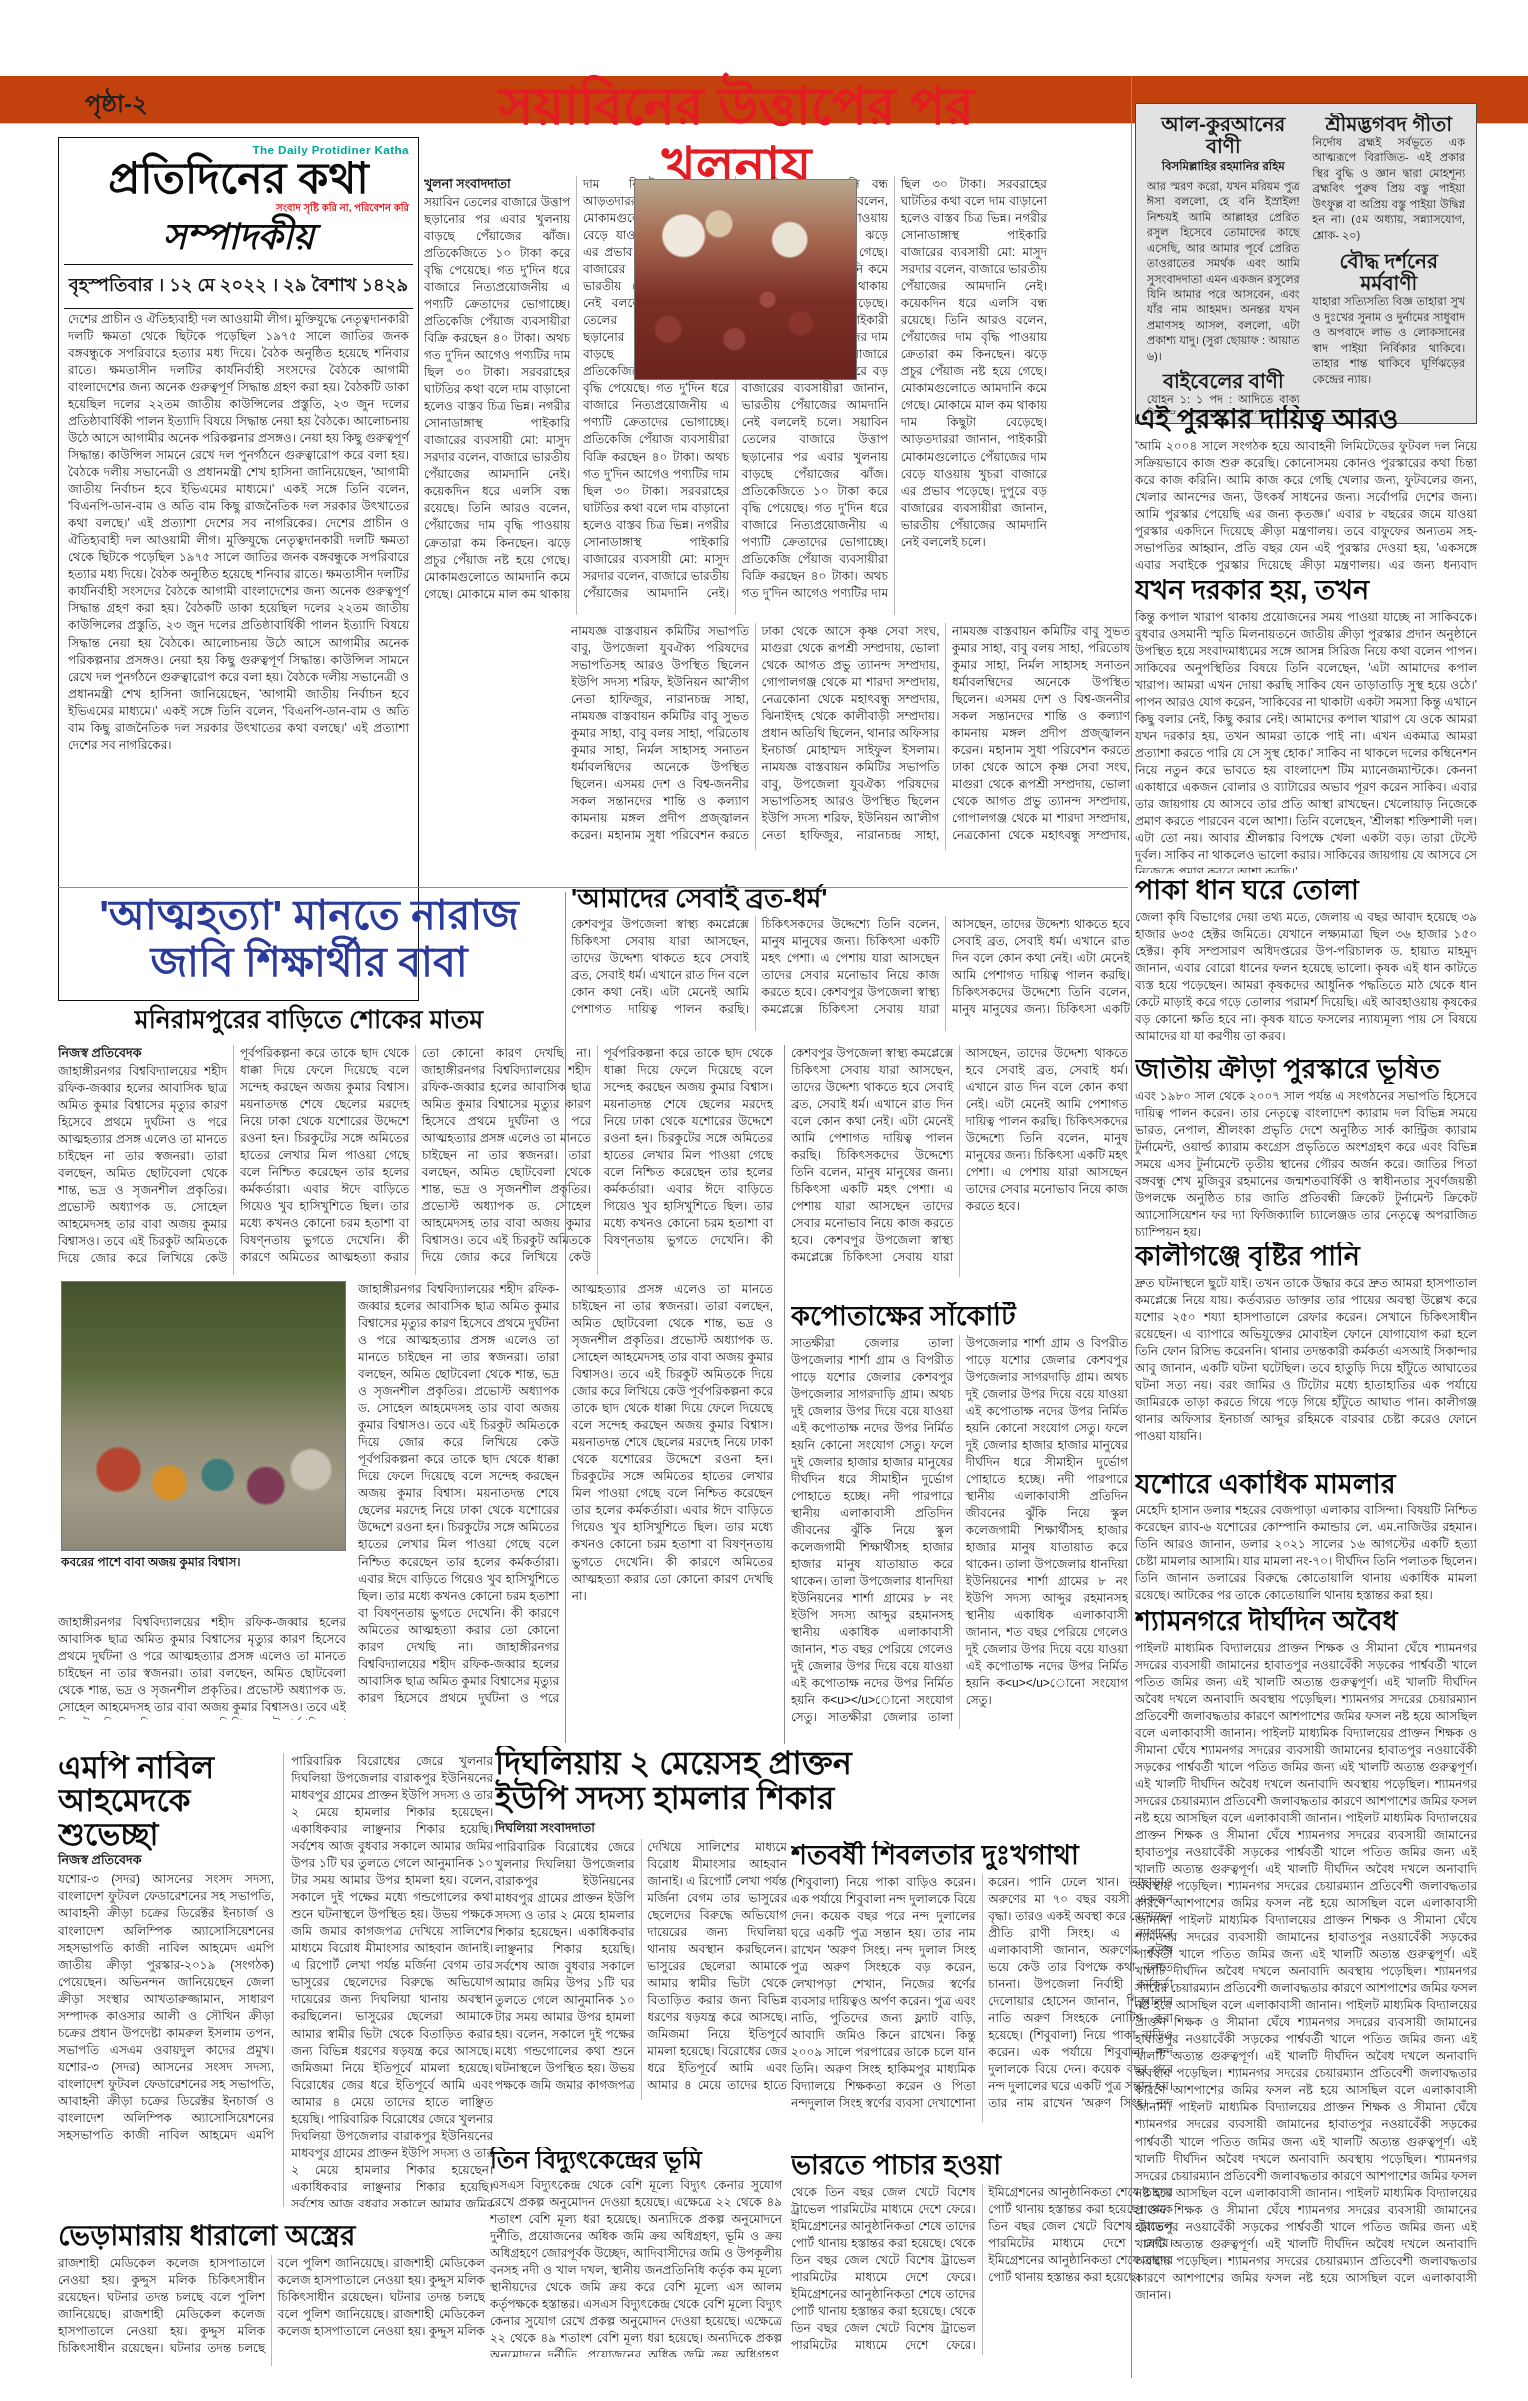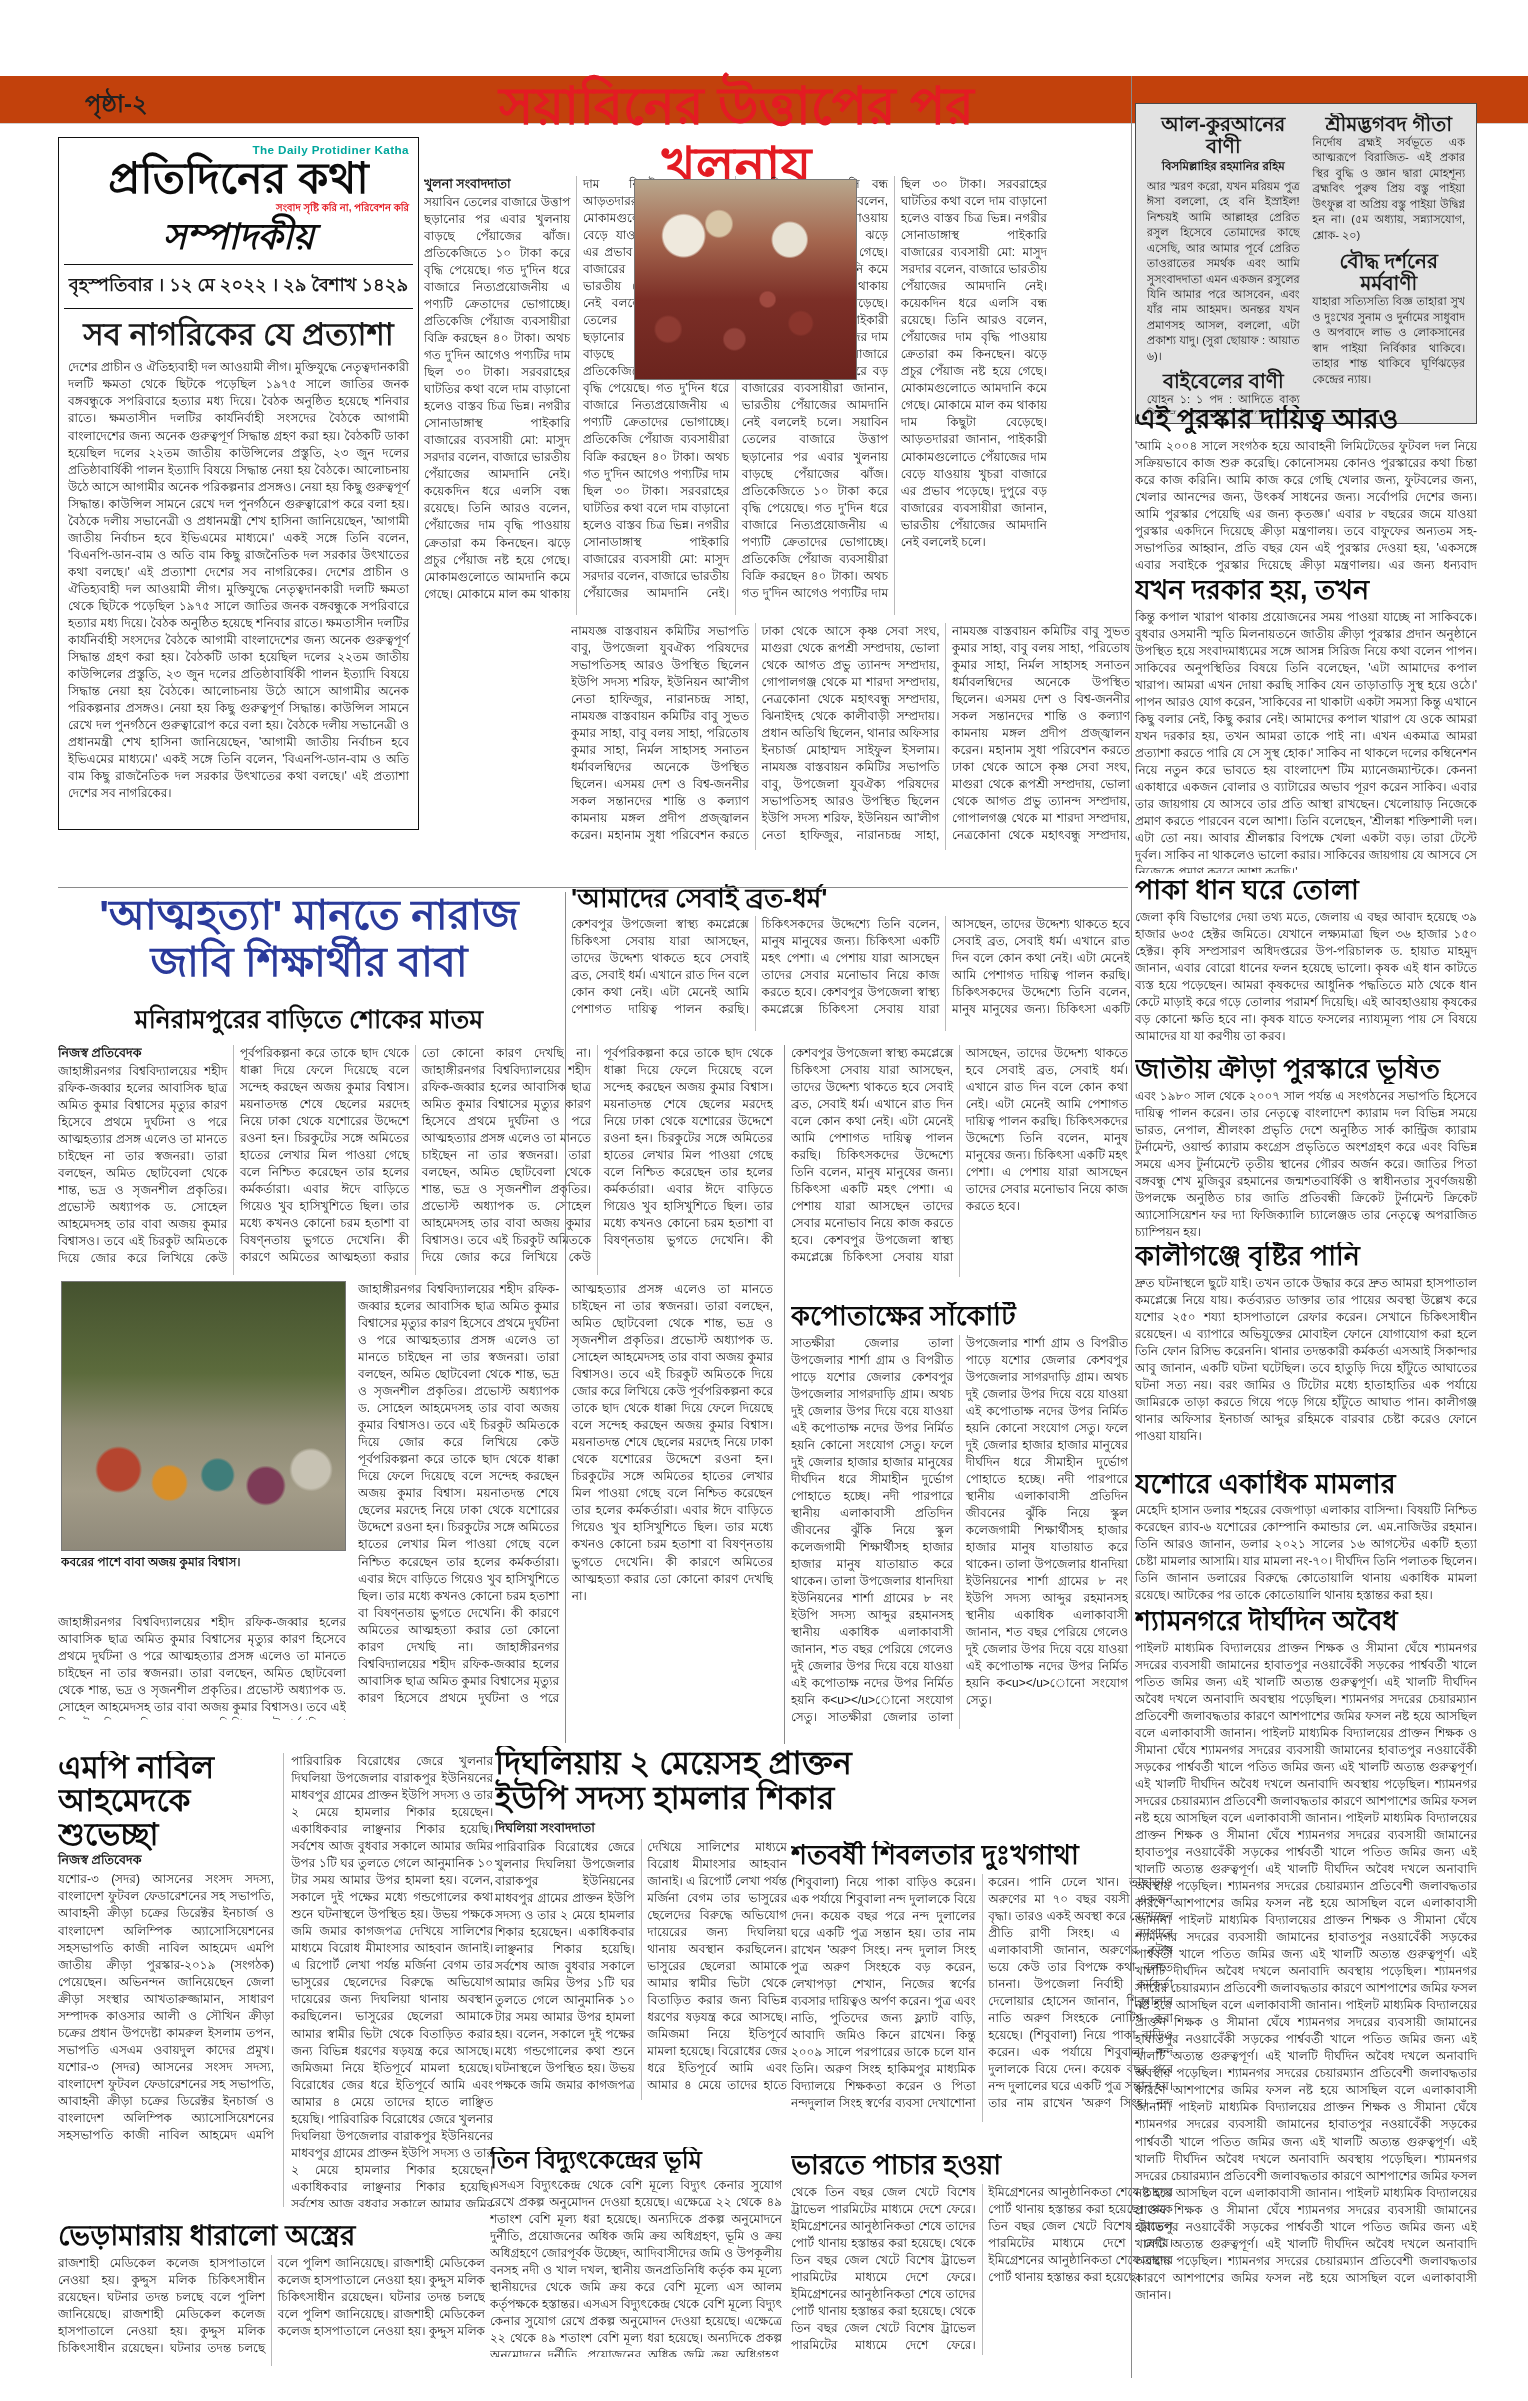--- a/index.html
+++ b/index.html
@@ -2,21 +2,21 @@
 <html style="font-size:14.4px"><head>
 <meta charset="utf-8">
 <style>
   html,body{margin:0;padding:0;}
   body{width:1528px;height:2401px;position:relative;background:#fff;
        font-family:"Liberation Sans","DejaVu Sans",sans-serif;color:#1a1a1a;overflow:hidden;}
   .abs{position:absolute;}
   .topstrip{left:0;top:76px;width:1528px;height:47px;background:#c2410c;border-bottom:0.9px solid #d0d0d0;}
   .pagelabel{position:absolute;left:85px;top:9px;font-size:24px;font-weight:bold;color:#222;}
   
-  .edbox{left:58px;top:137px;width:361px;height:693px;border:1.8px solid #111;box-sizing:border-box;background:#fff;}
+  .edbox{left:58px;top:137px;width:361px;height:864px;border:1.8px solid #111;box-sizing:border-box;background:#fff;}
   .mh{padding:5.4px 9px 1.8px 9px;border-bottom:0;}
   .mh-en{text-align:right;color:#00a79d;font-size:11.7px;font-weight:bold;letter-spacing:0.4px;}
   .mh-bn{font-size:43px;font-weight:bold;text-align:center;line-height:1.05;color:#0c0c0c;}
   .mh-tag{text-align:right;color:#e31b23;font-size:10px;font-weight:bold;margin-top:-1.8px;}
   .mh-sec{font-family:"Liberation Serif","DejaVu Serif",serif;font-style:italic;font-weight:bold;
           font-size:36px;text-align:center;line-height:1.15;color:#0c0c0c;}
   .dateline{margin:3.6px 5.4px 0 5.4px;border-top:1.8px solid #111;border-bottom:1.8px solid #111;
             text-align:center;font-size:18px;font-weight:bold;padding:6.3px 0;}
   .ed-head{font-size:31px;font-weight:bold;text-align:center;padding:9px 1.8px 5.4px 1.8px;line-height:1.1;
            overflow:hidden;white-space:nowrap;}
@@ -80,21 +80,20 @@
   </div>
 
   <div class="abs edbox">
     <div class="mh">
       <div class="mh-en">The Daily Protidiner Katha</div>
       <div class="mh-bn">প্রতিদিনের কথা</div>
       <div class="mh-tag">সংবাদ সৃষ্টি করি না, পরিবেশন করি</div>
       <div class="mh-sec">সম্পাদকীয়</div>
     </div>
     <div class="dateline">বৃহস্পতিবার । ১২ মে ২০২২ । ২৯ বৈশাখ ১৪২৯</div>
-    <div class="ed-head">সব নাগরিকের যে প্রত্যাশা</div>
     <div class="ed-body body-txt">দেশের প্রাচীন ও ঐতিহ্যবাহী দল আওয়ামী লীগ। মুক্তিযুদ্ধে নেতৃত্বদানকারী দলটি ক্ষমতা থেকে ছিটকে পড়েছিল ১৯৭৫ সালে জাতির জনক বঙ্গবন্ধুকে সপরিবারে হত্যার মধ্য দিয়ে। বৈঠক অনুষ্ঠিত হয়েছে শনিবার রাতে। ক্ষমতাসীন দলটির কার্যনির্বাহী সংসদের বৈঠকে আগামী বাংলাদেশের জন্য অনেক গুরুত্বপূর্ণ সিদ্ধান্ত গ্রহণ করা হয়। বৈঠকটি ডাকা হয়েছিল দলের ২২তম জাতীয় কাউন্সিলের প্রস্তুতি, ২৩ জুন দলের প্রতিষ্ঠাবার্ষিকী পালন ইত্যাদি বিষয়ে সিদ্ধান্ত নেয়া হয় বৈঠকে। আলোচনায় উঠে আসে আগামীর অনেক পরিকল্পনার প্রসঙ্গও। নেয়া হয় কিছু গুরুত্বপূর্ণ সিদ্ধান্ত। কাউন্সিল সামনে রেখে দল পুনর্গঠনে গুরুত্বারোপ করে বলা হয়। বৈঠকে দলীয় সভানেত্রী ও প্রধানমন্ত্রী শেখ হাসিনা জানিয়েছেন, 'আগামী জাতীয় নির্বাচন হবে ইভিএমের মাধ্যমে।' একই সঙ্গে তিনি বলেন, 'বিএনপি-ডান-বাম ও অতি বাম কিছু রাজনৈতিক দল সরকার উৎখাতের কথা বলছে।' এই প্রত্যাশা দেশের সব নাগরিকের। দেশের প্রাচীন ও ঐতিহ্যবাহী দল আওয়ামী লীগ। মুক্তিযুদ্ধে নেতৃত্বদানকারী দলটি ক্ষমতা থেকে ছিটকে পড়েছিল ১৯৭৫ সালে জাতির জনক বঙ্গবন্ধুকে সপরিবারে হত্যার মধ্য দিয়ে। বৈঠক অনুষ্ঠিত হয়েছে শনিবার রাতে। ক্ষমতাসীন দলটির কার্যনির্বাহী সংসদের বৈঠকে আগামী বাংলাদেশের জন্য অনেক গুরুত্বপূর্ণ সিদ্ধান্ত গ্রহণ করা হয়। বৈঠকটি ডাকা হয়েছিল দলের ২২তম জাতীয় কাউন্সিলের প্রস্তুতি, ২৩ জুন দলের প্রতিষ্ঠাবার্ষিকী পালন ইত্যাদি বিষয়ে সিদ্ধান্ত নেয়া হয় বৈঠকে। আলোচনায় উঠে আসে আগামীর অনেক পরিকল্পনার প্রসঙ্গও। নেয়া হয় কিছু গুরুত্বপূর্ণ সিদ্ধান্ত। কাউন্সিল সামনে রেখে দল পুনর্গঠনে গুরুত্বারোপ করে বলা হয়। বৈঠকে দলীয় সভানেত্রী ও প্রধানমন্ত্রী শেখ হাসিনা জানিয়েছেন, 'আগামী জাতীয় নির্বাচন হবে ইভিএমের মাধ্যমে।' একই সঙ্গে তিনি বলেন, 'বিএনপি-ডান-বাম ও অতি বাম কিছু রাজনৈতিক দল সরকার উৎখাতের কথা বলছে।' এই প্রত্যাশা দেশের সব নাগরিকের।</div>
   </div>
 
   <div class="abs red-head">
     <div>সয়াবিনের উত্তাপের পর খুলনায়</div>
   </div>
 
   <div class="abs story-cols body-txt cols4">
     <span class="byline">খুলনা সংবাদদাতা</span>
     <span>সয়াবিন তেলের বাজারে উত্তাপ ছড়ানোর পর এবার খুলনায় বাড়ছে পেঁয়াজের ঝাঁজ। প্রতিকেজিতে ১০ টাকা করে বৃদ্ধি পেয়েছে। গত দু'দিন ধরে বাজারে নিত্যপ্রয়োজনীয় এ পণ্যটি ক্রেতাদের ভোগাচ্ছে। প্রতিকেজি পেঁয়াজ ব্যবসায়ীরা বিক্রি করছেন ৪০ টাকা। অথচ গত দু'দিন আগেও পণ্যটির দাম ছিল ৩০ টাকা। সরবরাহের ঘাটতির কথা বলে দাম বাড়ানো হলেও বাস্তব চিত্র ভিন্ন। নগরীর সোনাডাঙ্গাস্থ পাইকারি বাজারের ব্যবসায়ী মো: মাসুদ সরদার বলেন, বাজারে ভারতীয় পেঁয়াজের আমদানি নেই। কয়েকদিন ধরে এলসি বন্ধ রয়েছে। তিনি আরও বলেন, পেঁয়াজের দাম বৃদ্ধি পাওয়ায় ক্রেতারা কম কিনছেন। ঝড়ে প্রচুর পেঁয়াজ নষ্ট হয়ে গেছে। মোকামগুলোতে আমদানি কমে গেছে। মোকামে মাল কম থাকায় দাম কিছুটা বেড়েছে। আড়তদাররা জানান, পাইকারী মোকামগুলোতে পেঁয়াজের দাম বেড়ে যাওয়ায় খুচরা বাজারে এর প্রভাব পড়েছে। দুপুরে বড় বাজারের ব্যবসায়ীরা জানান, ভারতীয় পেঁয়াজের আমদানি নেই বললেই চলে। সয়াবিন তেলের বাজারে উত্তাপ ছড়ানোর পর এবার খুলনায় বাড়ছে পেঁয়াজের ঝাঁজ। প্রতিকেজিতে ১০ টাকা করে বৃদ্ধি পেয়েছে। গত দু'দিন ধরে বাজারে নিত্যপ্রয়োজনীয় এ পণ্যটি ক্রেতাদের ভোগাচ্ছে। প্রতিকেজি পেঁয়াজ ব্যবসায়ীরা বিক্রি করছেন ৪০ টাকা। অথচ গত দু'দিন আগেও পণ্যটির দাম ছিল ৩০ টাকা। সরবরাহের ঘাটতির কথা বলে দাম বাড়ানো হলেও বাস্তব চিত্র ভিন্ন। নগরীর সোনাডাঙ্গাস্থ পাইকারি বাজারের ব্যবসায়ী মো: মাসুদ সরদার বলেন, বাজারে ভারতীয় পেঁয়াজের আমদানি নেই। কয়েকদিন ধরে এলসি বন্ধ রয়েছে। তিনি আরও বলেন, পেঁয়াজের দাম বৃদ্ধি পাওয়ায় ক্রেতারা কম কিনছেন। ঝড়ে প্রচুর পেঁয়াজ নষ্ট হয়ে গেছে। মোকামগুলোতে আমদানি কমে গেছে। মোকামে মাল কম থাকায় দাম কিছুটা বেড়েছে। আড়তদাররা জানান, পাইকারী মোকামগুলোতে পেঁয়াজের দাম বেড়ে যাওয়ায় খুচরা বাজারে এর প্রভাব পড়েছে। দুপুরে বড় বাজারের ব্যবসায়ীরা জানান, ভারতীয় পেঁয়াজের আমদানি নেই বললেই চলে। সয়াবিন তেলের বাজারে উত্তাপ ছড়ানোর পর এবার খুলনায় বাড়ছে পেঁয়াজের ঝাঁজ। প্রতিকেজিতে ১০ টাকা করে বৃদ্ধি পেয়েছে। গত দু'দিন ধরে বাজারে নিত্যপ্রয়োজনীয় এ পণ্যটি ক্রেতাদের ভোগাচ্ছে। প্রতিকেজি পেঁয়াজ ব্যবসায়ীরা বিক্রি করছেন ৪০ টাকা। অথচ গত দু'দিন আগেও পণ্যটির দাম ছিল ৩০ টাকা। সরবরাহের ঘাটতির কথা বলে দাম বাড়ানো হলেও বাস্তব চিত্র ভিন্ন। নগরীর সোনাডাঙ্গাস্থ পাইকারি বাজারের ব্যবসায়ী মো: মাসুদ সরদার বলেন, বাজারে ভারতীয় পেঁয়াজের আমদানি নেই। কয়েকদিন ধরে এলসি বন্ধ রয়েছে। তিনি আরও বলেন, পেঁয়াজের দাম বৃদ্ধি পাওয়ায় ক্রেতারা কম কিনছেন। ঝড়ে প্রচুর পেঁয়াজ নষ্ট হয়ে গেছে। মোকামগুলোতে আমদানি কমে গেছে। মোকামে মাল কম থাকায় দাম কিছুটা বেড়েছে। আড়তদাররা জানান, পাইকারী মোকামগুলোতে পেঁয়াজের দাম বেড়ে যাওয়ায় খুচরা বাজারে এর প্রভাব পড়েছে। দুপুরে বড় বাজারের ব্যবসায়ীরা জানান, ভারতীয় পেঁয়াজের আমদানি নেই বললেই চলে।</span>

